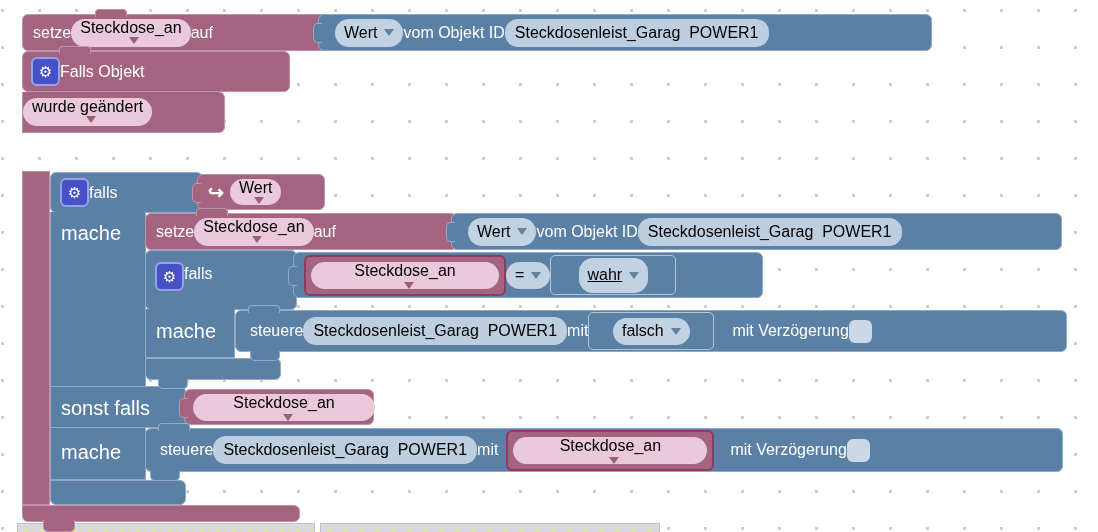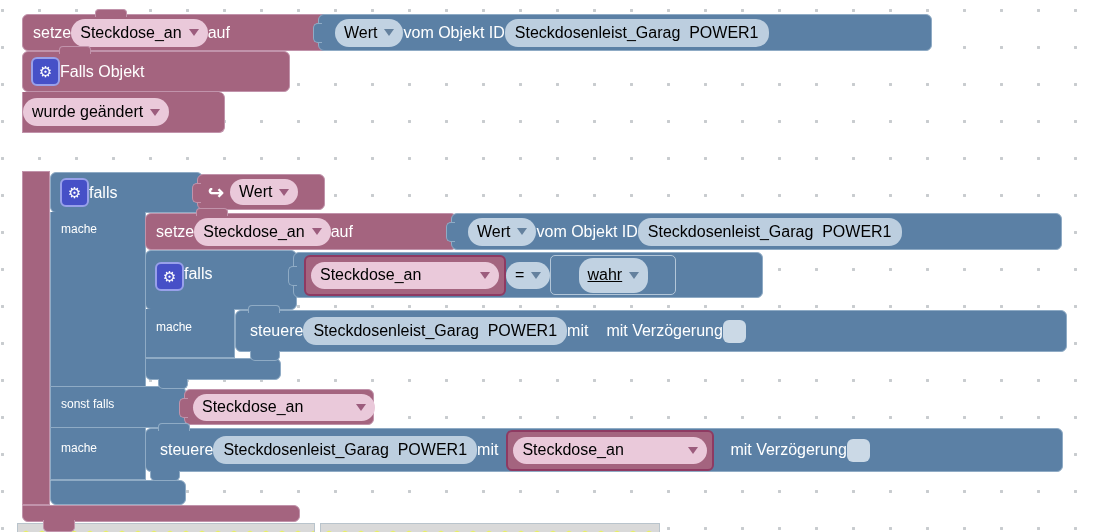--- a/index.html
+++ b/index.html
@@ -7,24 +7,24 @@
     position:relative;width:1098px;height:532px;overflow:hidden;background:#fff;
     background-image:radial-gradient(#c8cccf 1.4px, transparent 1.6px);
     background-size:37px 37px;background-position:21px 29px;
     font-family:"Liberation Sans",sans-serif;
   }
   .blk{position:absolute;box-sizing:border-box;display:flex;align-items:center;
        border-radius:6px;font-size:16px;color:#fff;}
   .purple{background:#a4647f;border:1px solid #c193ab;}
   .blue{background:#5b80a5;border:1px solid #8fabc5;}
   .green{background:#a9c6b8;border:1px solid #c6dcd1;}
-  .flbl{position:absolute;color:#fff;font-size:12px;white-space:nowrap;}
+  .flbl{position:absolute;color:#fff;font-size:20px;white-space:nowrap;}
   .pill{display:inline-flex;align-items:center;height:28px;border-radius:14px;
         padding:0 9px;color:#000;white-space:pre;flex:0 0 auto;}
-  .pk{background:#eac9da;}
+  .pk{background:#eac9da;flex-direction:column;}
   .lb{background:#c1d2e2;}
   .fld{display:inline-flex;align-items:center;height:28px;border-radius:13px;
        padding:0 10px;color:#000;background:#bccedf;white-space:pre;flex:0 0 auto;}
   .fldg{background:#edf3ee;}
   .arr{width:0;height:0;border-left:5px solid transparent;border-right:5px solid transparent;
        border-top:7px solid #9c5c7d;margin-left:7px;flex:0 0 auto;}
   .arrb{border-top-color:#64819e;}
   .gear{flex:0 0 auto;width:25px;height:25px;background:#4650c7;border:2px solid #98a0ea;
         border-radius:6px;display:flex;align-items:center;justify-content:center;
         font-size:15px;color:#fff;line-height:1;}
@@ -168,20 +168,26 @@
         <span class="arr arrb"></span>
       </span>
     </span>
   </div>
 
   <div class="blk blue" style="left:235px;top:310px;width:832px;height:42px;padding-left:14px;">
     <div class="bump bumpb" style="left:12px;"></div>
     <span>steuere</span>
     <span class="fld">Steckdosenleist_Garag  POWER1</span>
     <span>mit</span>
+    <span class="sock" style="height:36px;">
+      <span class="pill lb" style="height:27px;">
+        <span>falsch</span>
+        <span class="arr arrb"></span>
+      </span>
+    </span>
     <span style="margin-left:18px;">mit Verzögerung</span>
     <span class="cb"></span>
   </div>
   <div class="dn" style="left:250px;top:351px;width:28px;height:9px;background:#5b80a5;border:1px solid #8fabc5;border-top:none;"></div>
 
   <div class="blk purple" style="left:184px;top:389px;width:190px;height:36px;padding-left:8px;">
     <div class="tab tabp"></div>
     <span class="pill pk" style="height:27px;min-width:164px;justify-content:space-between;">
       <span>Steckdose_an</span>
       <span class="arr"></span>

